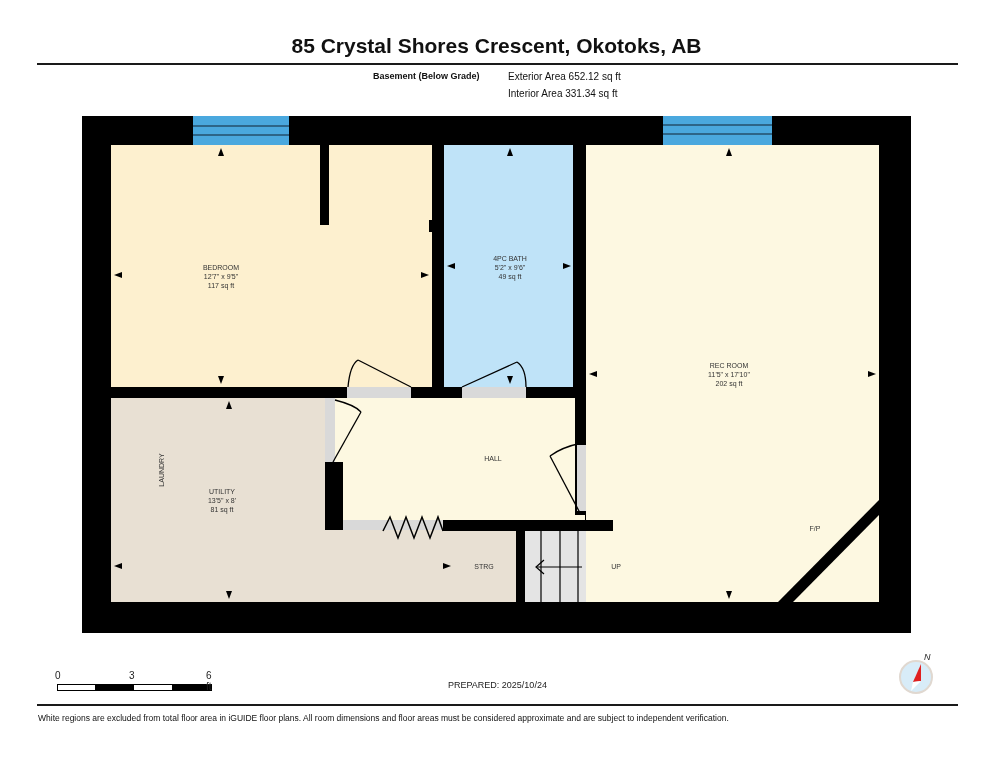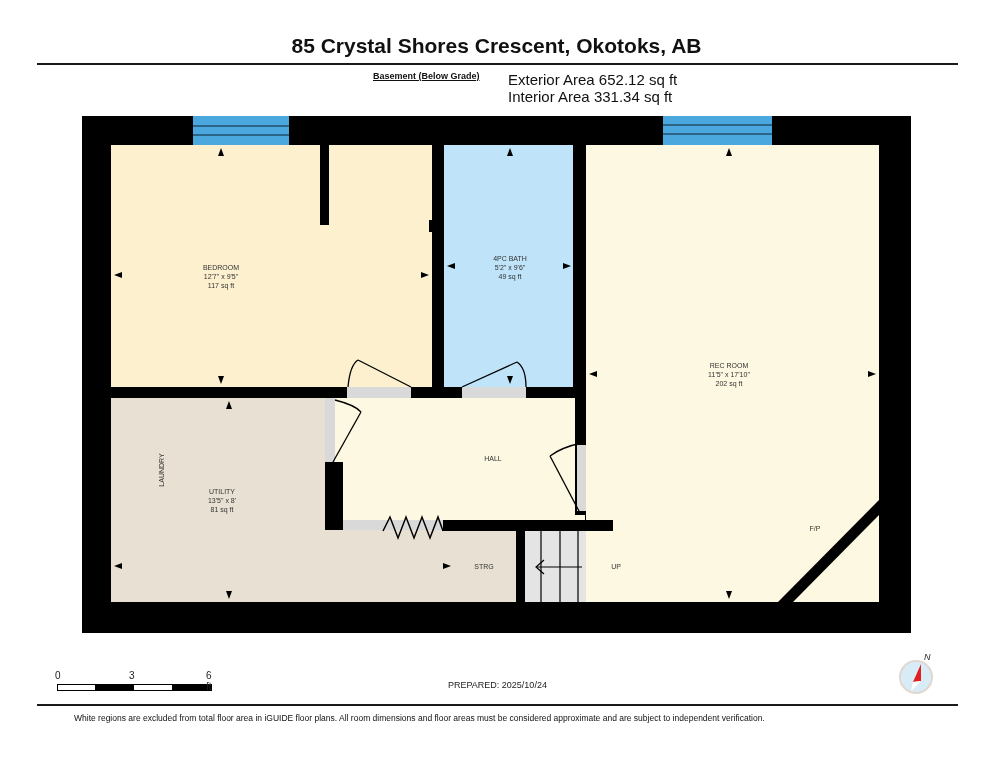--- a/index.html
+++ b/index.html
@@ -1,26 +1,26 @@
 <!DOCTYPE html>
 <html><head>
 <meta charset="utf-8">
 <style>
   html, body { margin:0; padding:0; background:#ffffff; }
   body { width:993px; height:768px; position:relative; overflow:hidden; font-family:"Liberation Sans", sans-serif; color:#111; }
   .title { position:absolute; left:0; width:993px; top:34px; text-align:center; font-weight:bold; font-size:21px; color:#111; }
   .rule { position:absolute; left:37px; width:921px; height:2px; background:#1a1a1a; }
-  .sub-level { position:absolute; left:373px; top:71px; font-size:9px; font-weight:bold;text-decoration:underline; }
-  .sub-area { position:absolute; left:508px; font-size:15px; }
+  .sub-level { position:absolute; left:373px; top:71px; font-size:9px; font-weight:bold; }
+  .sub-area { position:absolute; left:508px; font-size:10px; }
   svg.plan { position:absolute; left:0; top:0; }
   .room-label { font-family:"Liberation Sans", sans-serif; font-size:7px; fill:#333; text-anchor:middle; }
   .scale { position:absolute; left:55px; top:670px; }
   .scale-num { position:absolute; font-size:10px; color:#222; }
   .prepared { position:absolute; left:448px; top:680px; font-size:9px; color:#222; }
-  .footer { position:absolute; left:38px; top:713px; font-size:8.5px; color:#111;margin-left:36px; }
+  .footer { position:absolute; left:38px; top:713px; font-size:8.5px; color:#111; }
 </style>
 </head>
 <body>
 
 <div class="title">85 Crystal Shores Crescent, Okotoks, AB</div>
 <div class="rule" style="top:63px"></div>
 <div class="sub-level">Basement (Below Grade)</div>
 <div class="sub-area" style="top:71px">Exterior Area 652.12 sq ft</div>
 <div class="sub-area" style="top:88px">Interior Area 331.34 sq ft</div>
 

